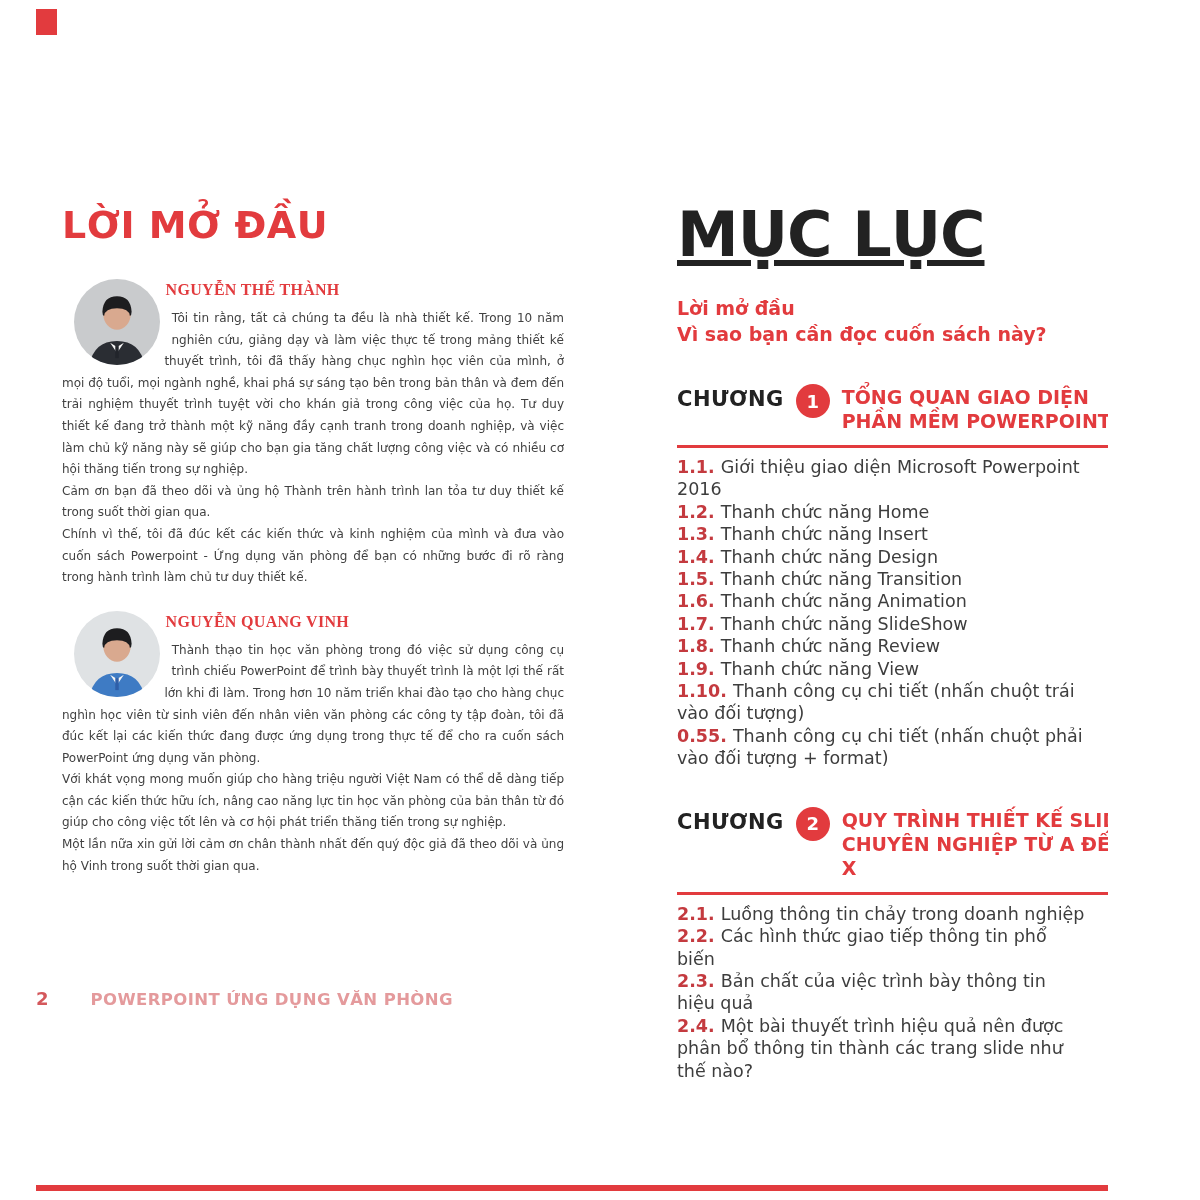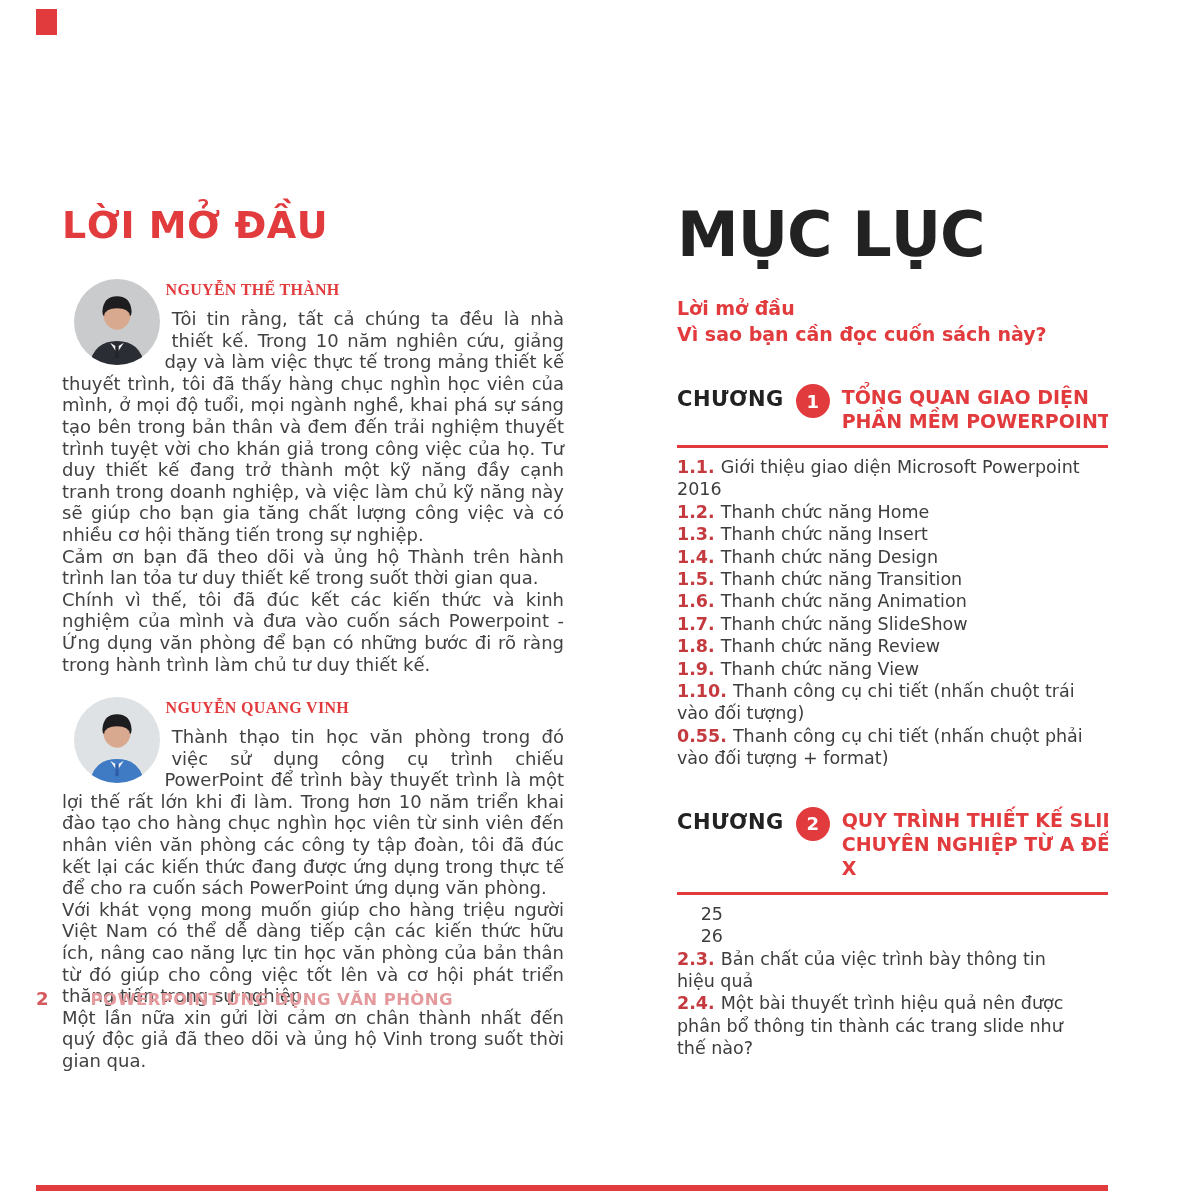--- a/index.html
+++ b/index.html
@@ -32,28 +32,29 @@
     float:left;width:86px;height:86px;border-radius:50%;overflow:hidden;
     shape-outside:circle(52% at 50% 50%);margin:2px 14px 6px 12px;
   }
   .avatar svg{display:block;width:100%;height:100%;}
   .author-name{
     margin:0 0 9px 0;padding-top:4px;color:var(--red);
     font-size:16px;font-weight:800;letter-spacing:0.3px;font-family:Liberation Serif, serif;
   }
   .author p{
     margin:0;text-align:justify;color:var(--body);
-    font-size:18px;line-height:21.6px;
+    font-size:12px;line-height:21.6px;
   }
 
   
   .page-right{position:absolute;left:677px;top:198px;width:458px;}
   .toc-title{
     margin:0 0 24px 0;color:var(--ink);font-size:62px;font-weight:900;
     letter-spacing:-1px;
+    text-decoration:underline;
   }
   .front-item{display:flex;align-items:flex-start;}
   .front-label{flex:1;color:var(--red);font-weight:800;font-size:19px;line-height:26px;}
   .front-page{width:46px;text-align:right;color:#3c3c3c;font-size:19px;line-height:26px;}
 
   .chapter{margin-top:24px;}
   .ch-head{display:flex;align-items:flex-start;gap:12px;margin-top:36px;}
   .ch-label{color:var(--ink);font-size:21px;font-weight:900;letter-spacing:0.5px;padding-top:4px;white-space:nowrap;}
   .ch-num{
     flex:0 0 auto;width:34px;height:34px;border-radius:50%;background:var(--red);
@@ -199,23 +200,25 @@
           <div class="ch-head">
             <span class="ch-label">CHƯƠNG</span>
             <span class="ch-num">2</span>
             <div class="ch-title">
               <div>QUY TRÌNH THIẾT KẾ SLIDE</div>
               <div>CHUYÊN NGHIỆP TỪ A ĐẾN X</div>
             </div>
           </div>
           <div class="ch-rule"></div>
           <div class="entry">
+            <span class="e-text"><span class="e-num">2.1. </span>Luồng thông tin chảy trong doanh nghiệp</span>
             <span class="e-page">25</span>
           </div>
           <div class="entry">
+            <span class="e-text"><span class="e-num">2.2. </span>Các hình thức giao tiếp thông tin phổ biến</span>
             <span class="e-page">26</span>
           </div>
           <div class="entry">
             <span class="e-text"><span class="e-num">2.3. </span>Bản chất của việc trình bày thông tin hiệu quả</span>
             <span class="e-page">27</span>
           </div>
           <div class="entry">
             <span class="e-text"><span class="e-num">2.4. </span>Một bài thuyết trình hiệu quả nên được phân bổ thông tin thành các trang slide như thế nào?</span>
             <span class="e-page">28</span>
           </div>

